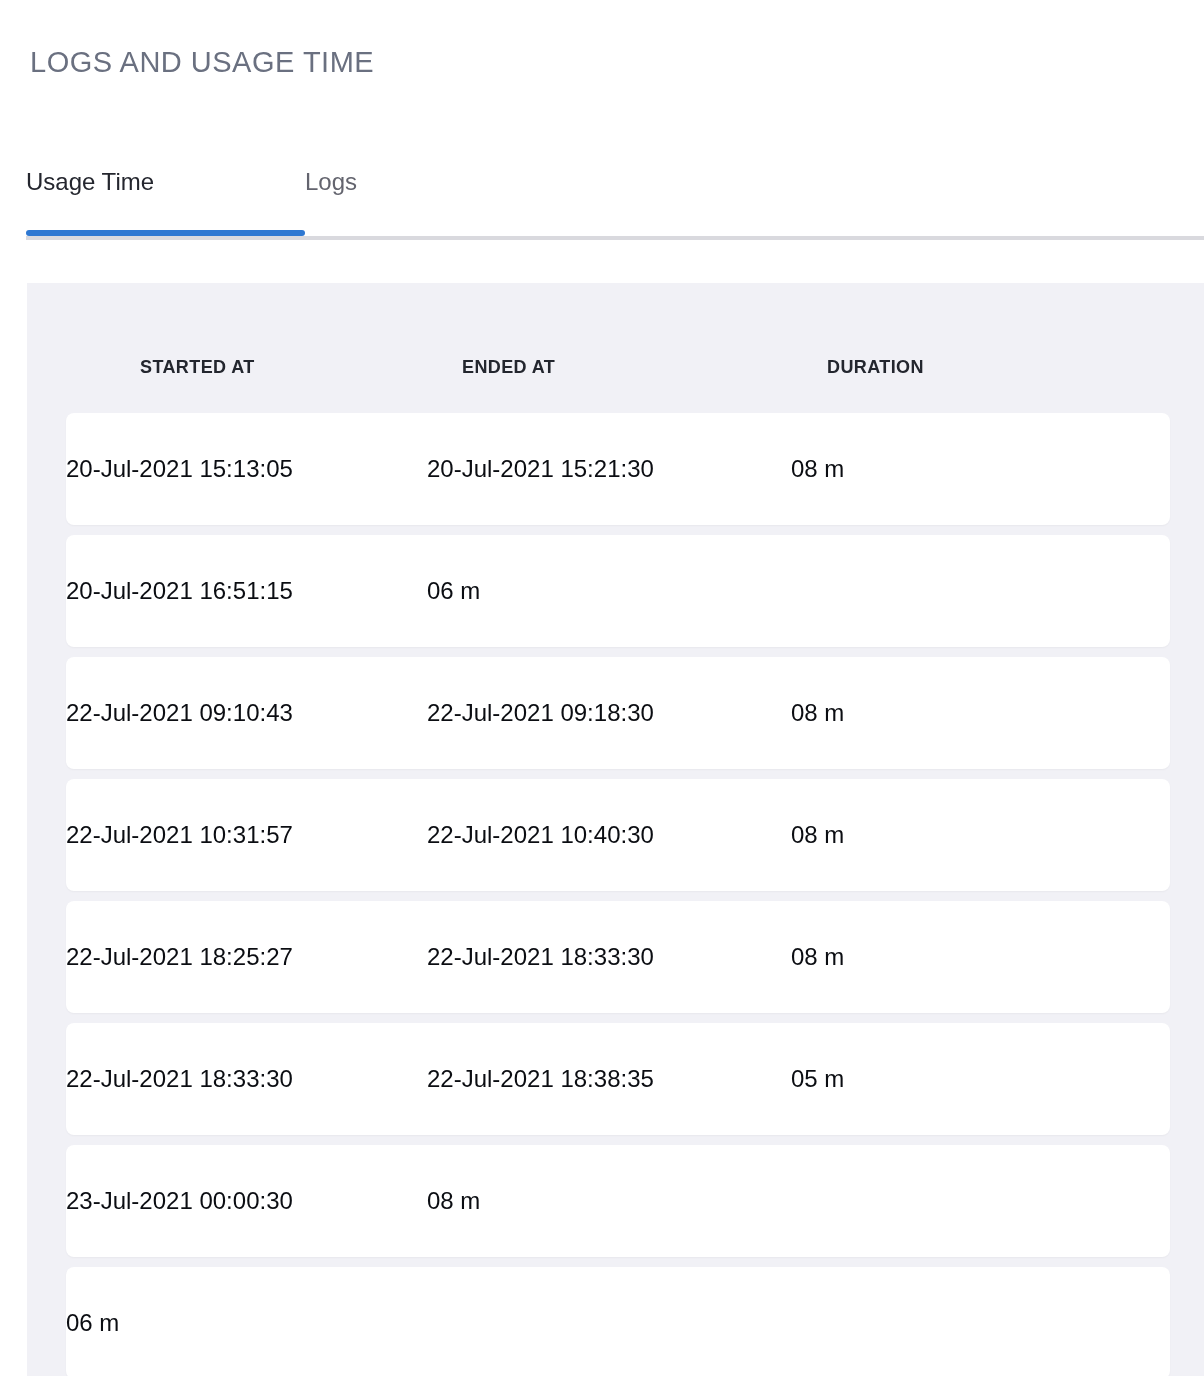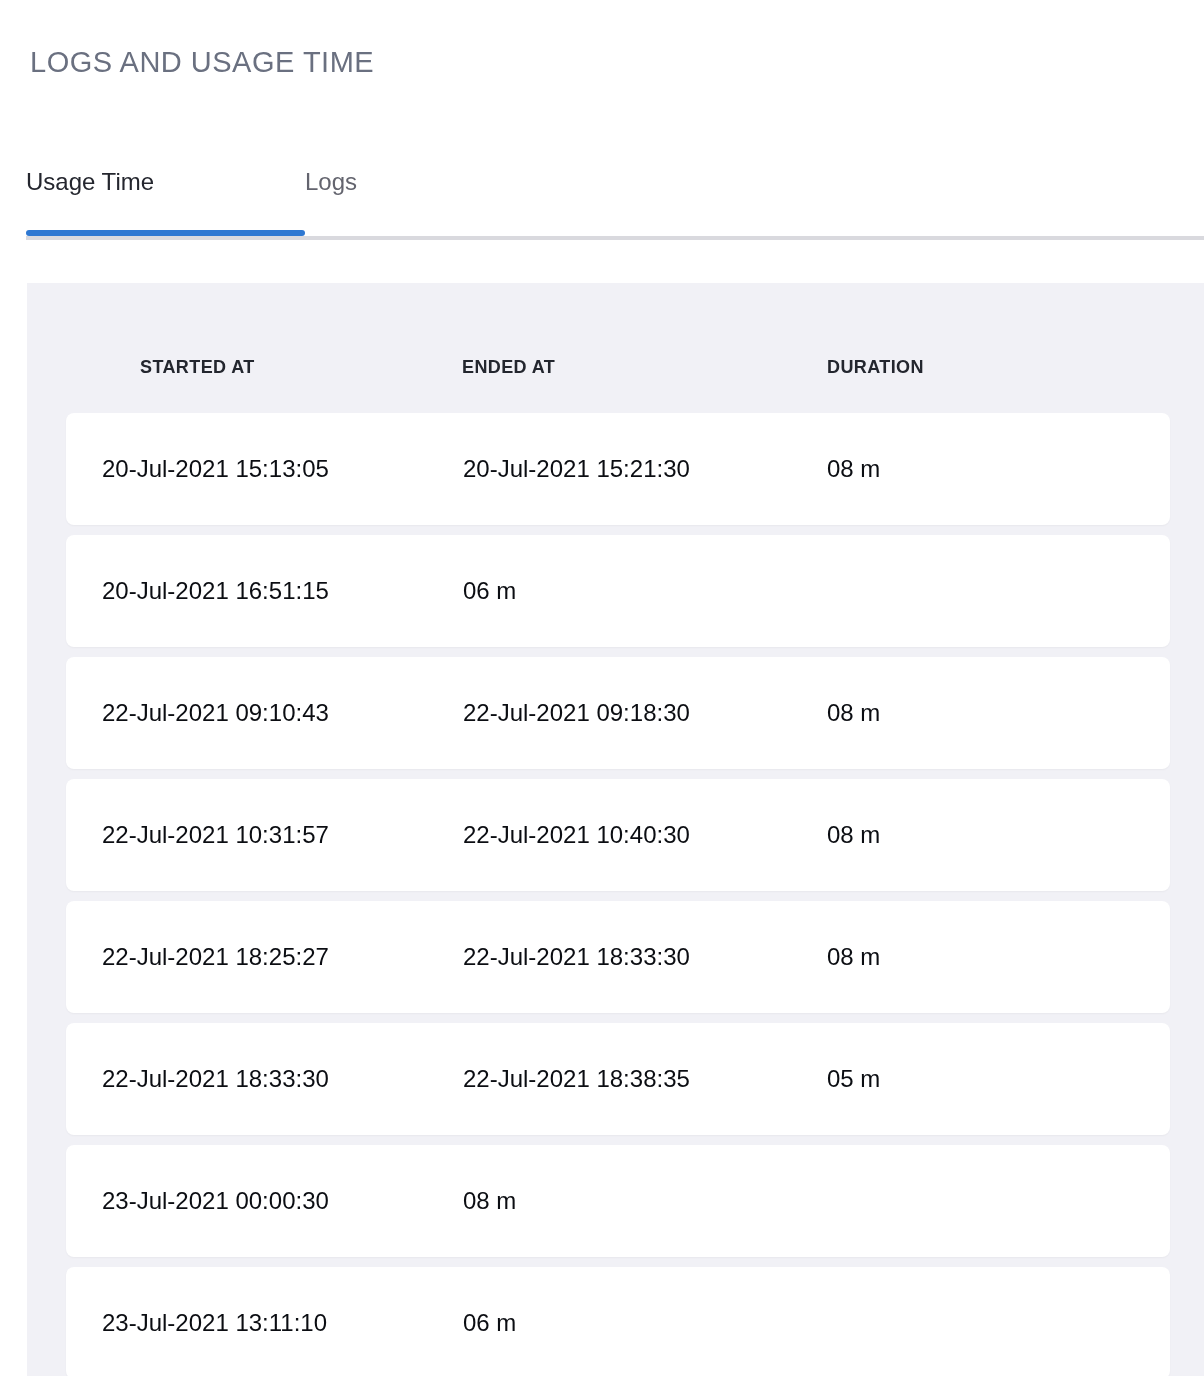--- a/index.html
+++ b/index.html
@@ -117,21 +117,20 @@
   }
   .card {
     height: 112px;
     margin-bottom: 10px;
     background: var(--card-bg, #ffffff);
     border-radius: 8px;
     box-shadow: 0 1px 2px rgba(16, 16, 32, 0.04);
     display: grid;
     grid-template-columns: 361px 364px 1fr;
     align-items: center;
-    padding-left: 36px;
     font-size: 24px;
     color: var(--row-text, #0b0d12);
   }
   .cell { white-space: nowrap; }
 </style>
 </head>
 <body>
 
 <div class="page-title">LOGS AND USAGE TIME</div>
 
@@ -181,17 +180,16 @@
     <span class="cell">22-Jul-2021 18:38:35</span>
     <span class="cell">05 m</span>
   </div>
 
   <div class="card">
     <span class="cell">23-Jul-2021 00:00:30</span>
     <span class="cell">08 m</span>
   </div>
 
   <div class="card">
-    <span class="cell">23-Jul-2021 13:11:10</span>
     <span class="cell">06 m</span>
   </div>
 </div>
 </div>
 
 </body></html>

